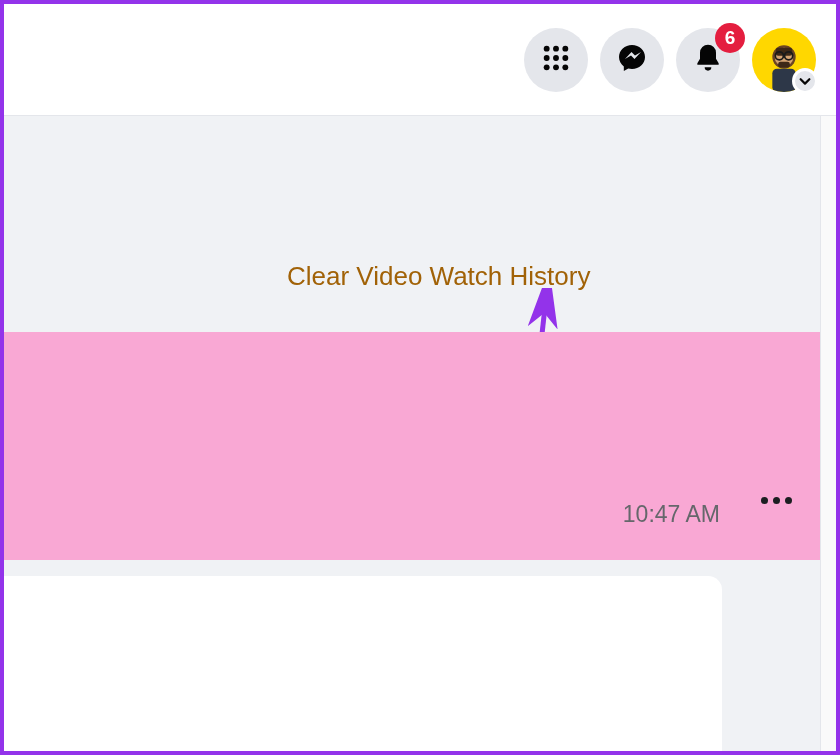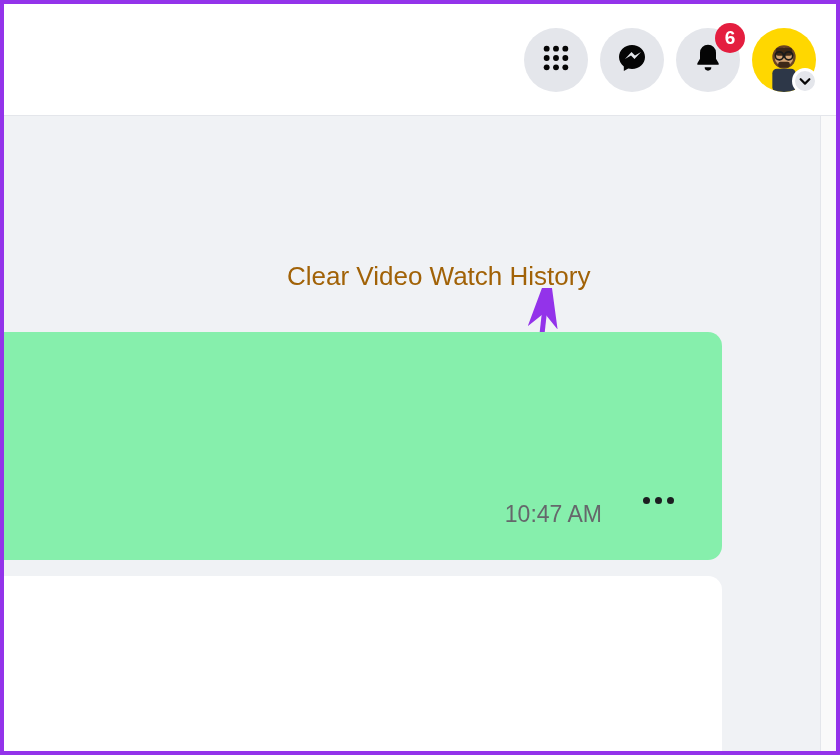--- a/index.html
+++ b/index.html
@@ -111,23 +111,23 @@
     }
     .arrow {
       position: absolute;
       top: 172px;
       left: 512px;
     }
     .card1 {
       position: absolute;
       top: 216px;
       left: 0;
-      width: 718px;
+      width: 836px;
       height: 228px;
-      background: #86efac;
+      background: #f9a8d4;
       border-radius: 0 14px 14px 0;
     }
     .card2 {
       position: absolute;
       top: 460px;
       left: 0;
       width: 718px;
       height: 228px;
       background: #ffffff;
       border-radius: 0 14px 14px 0;

